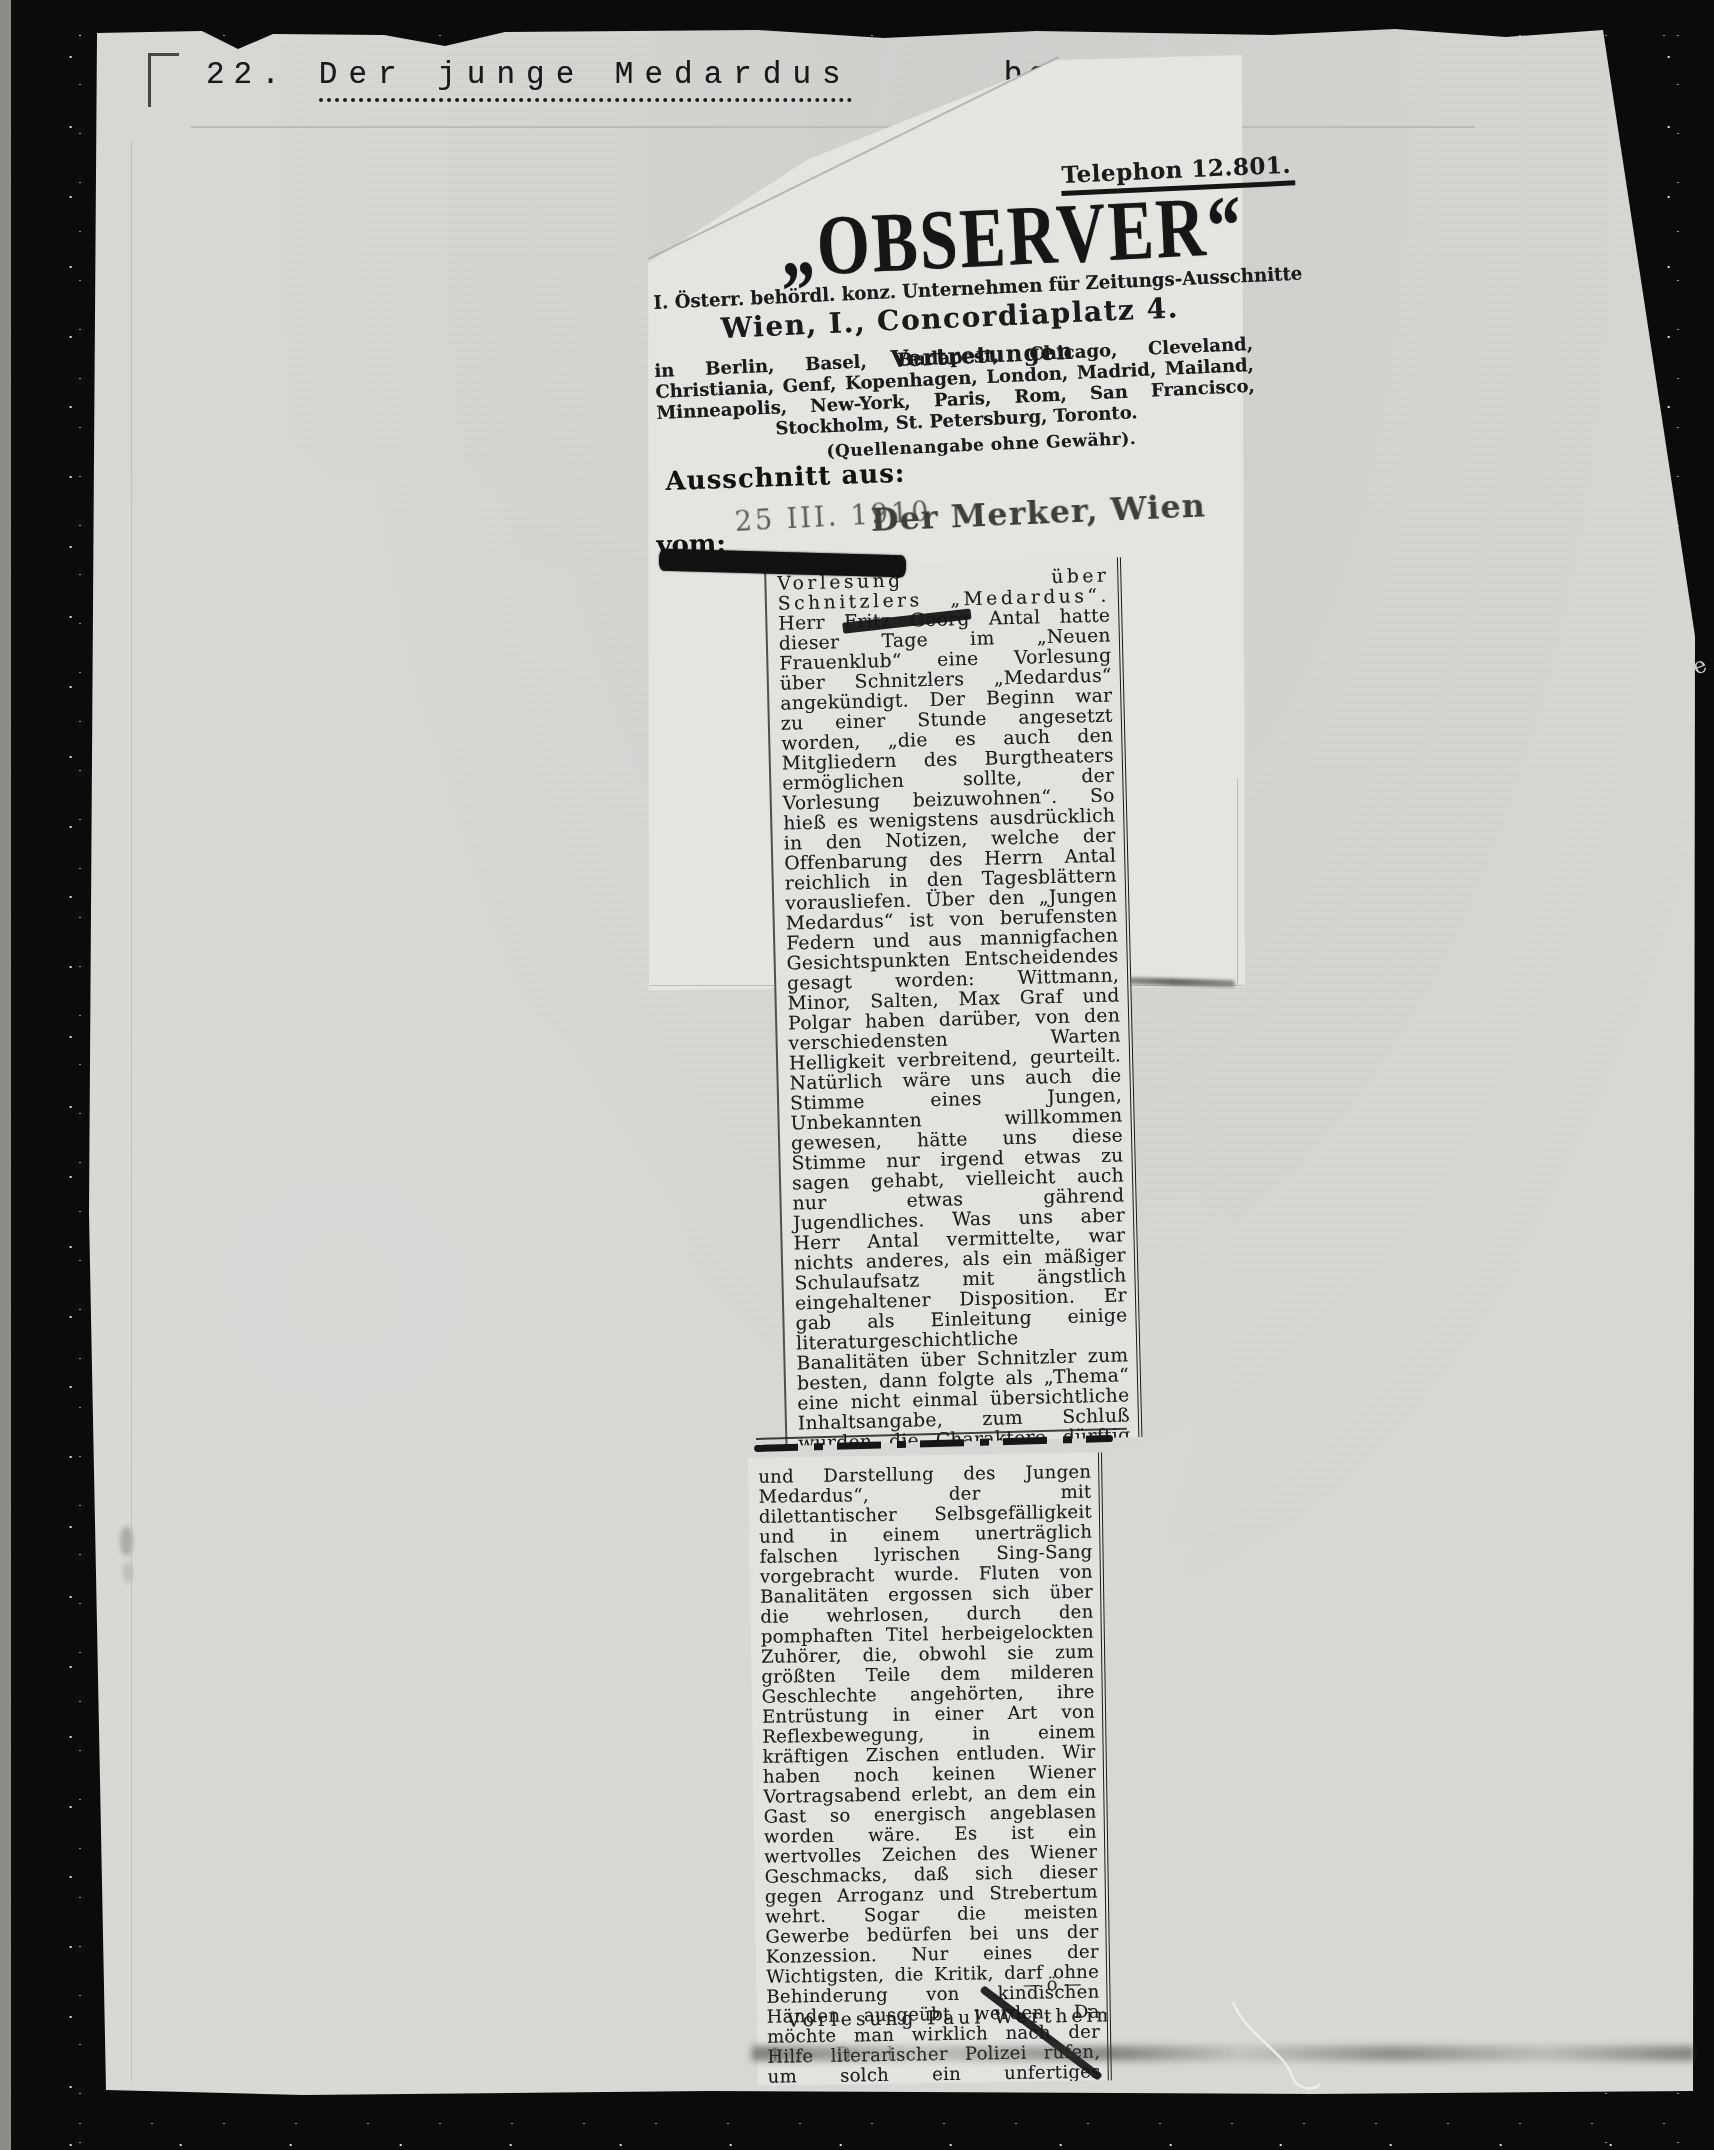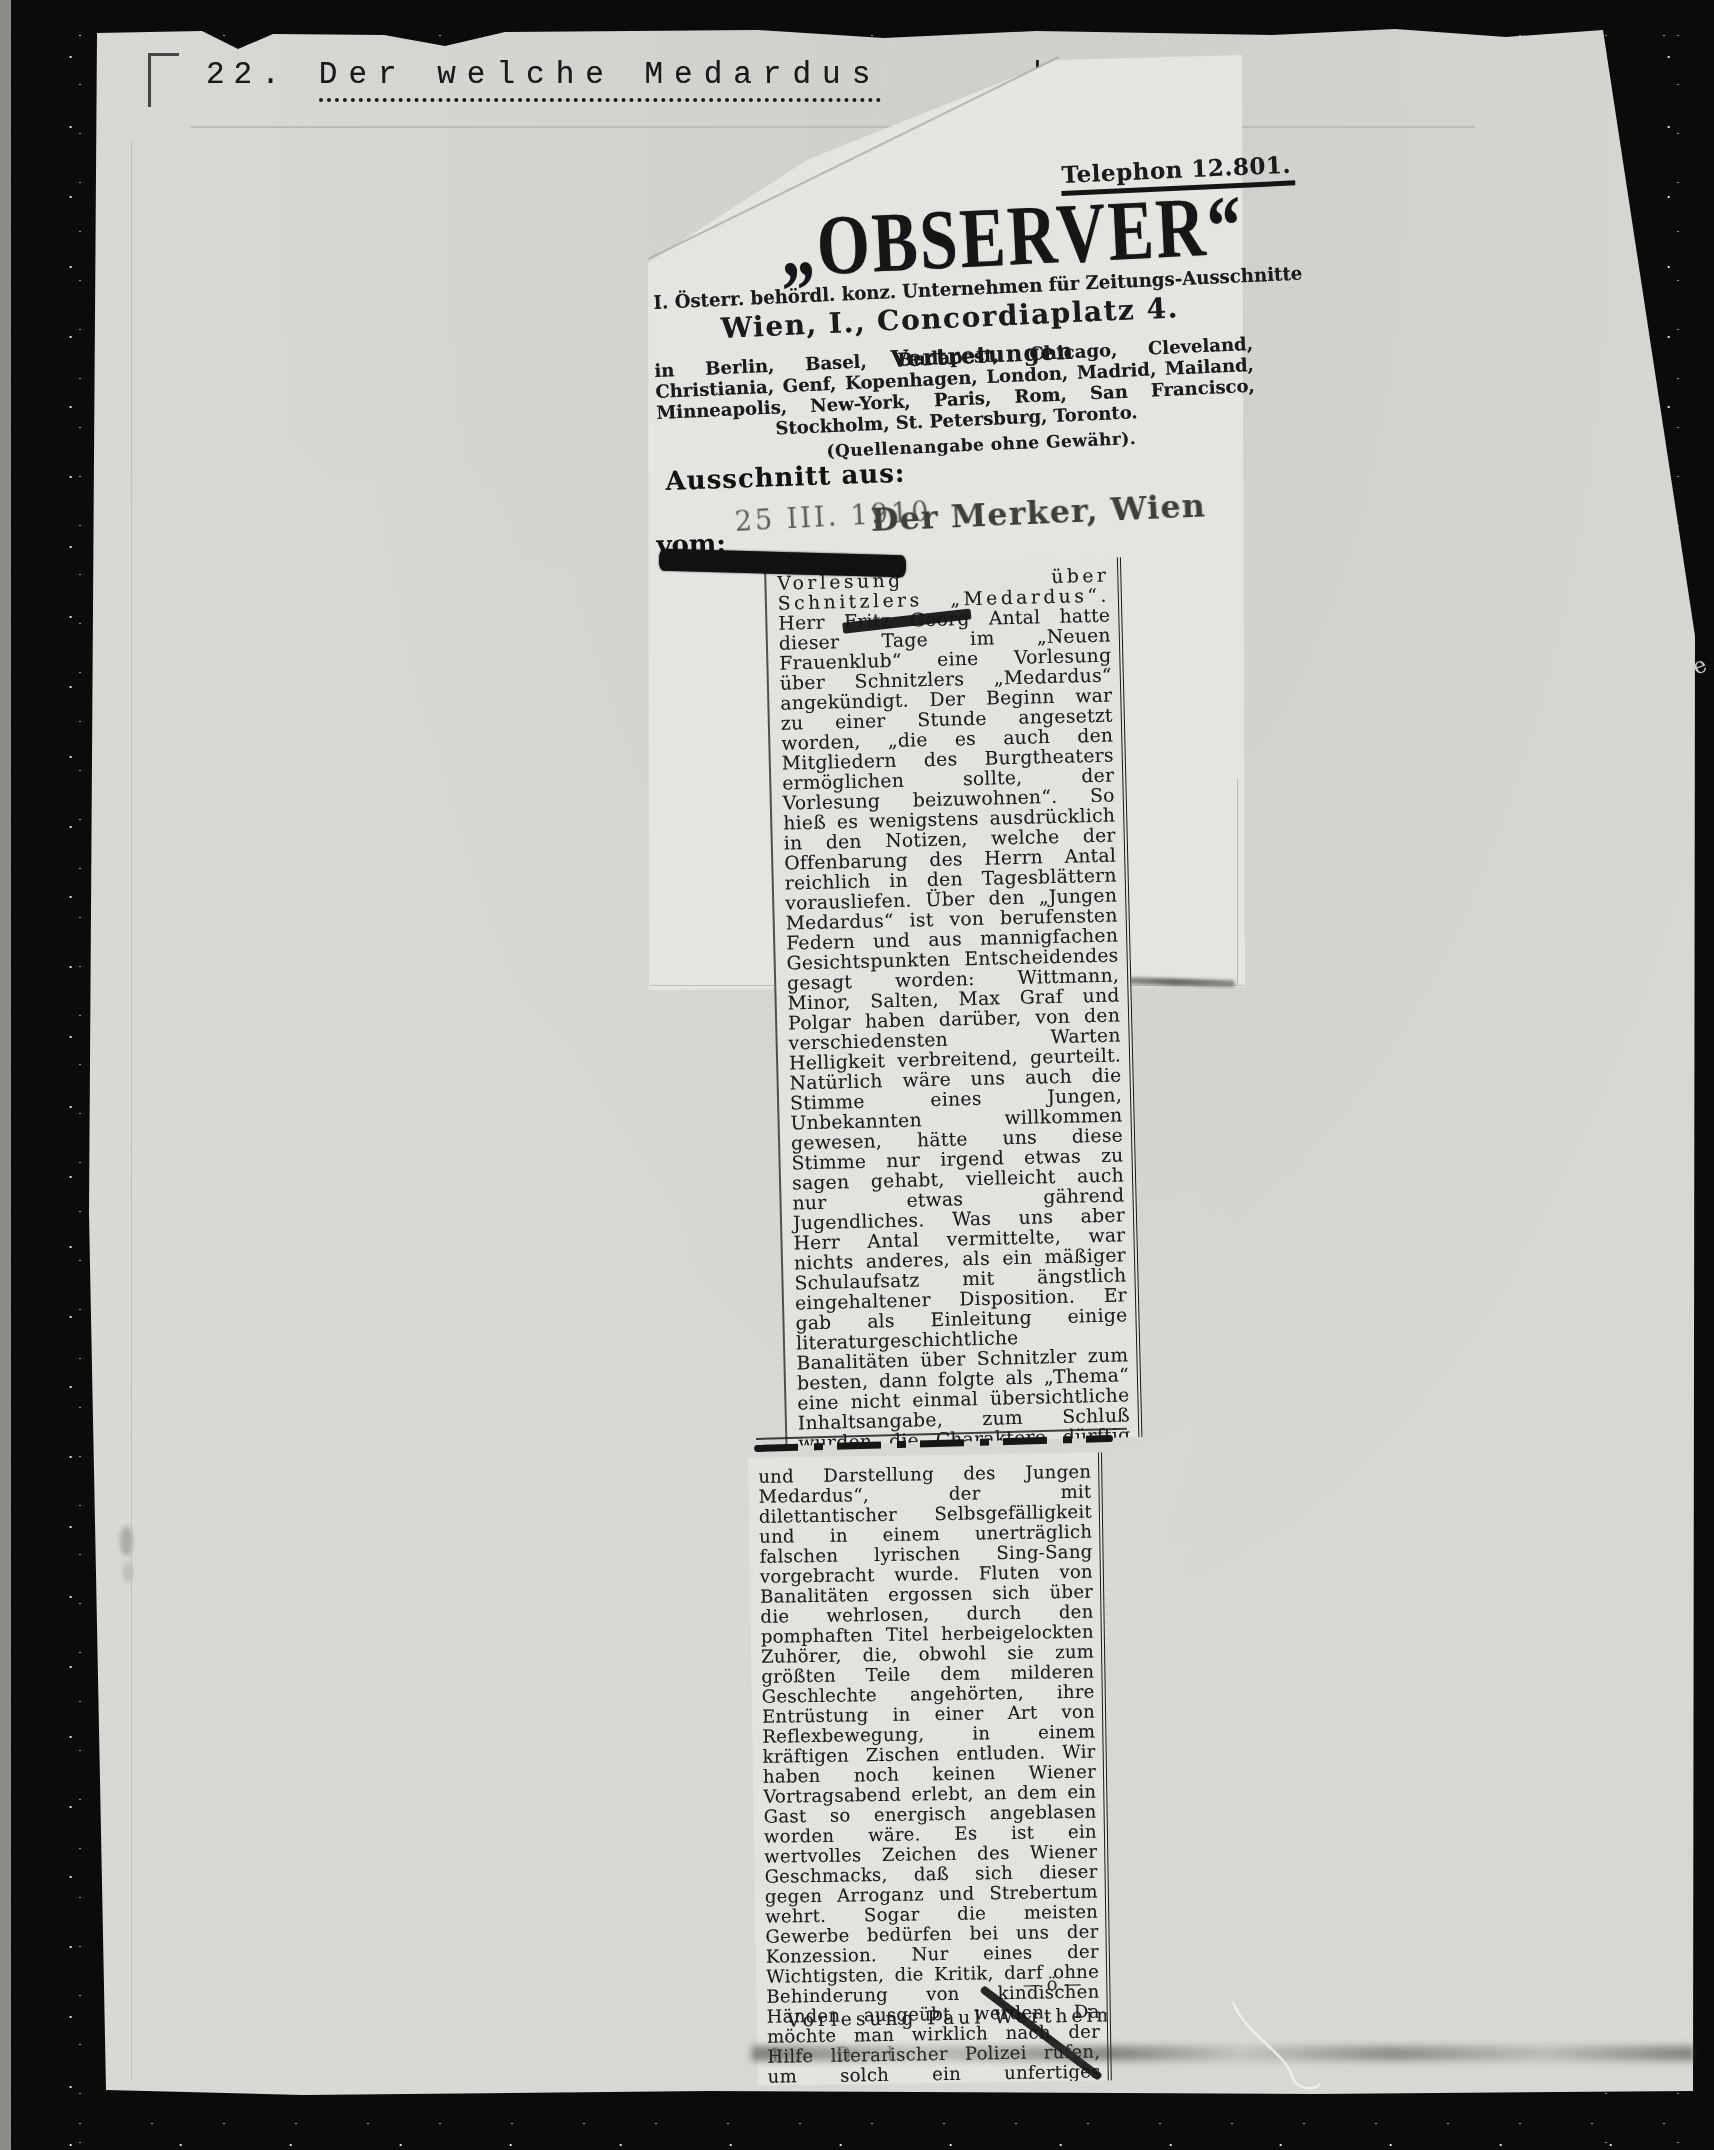--- a/index.html
+++ b/index.html
@@ -128,21 +128,21 @@
   <div class="abs" id="bed-sliver"></div>
 
   <div class="abs" id="page"></div>
   <div class="abs" id="page-crease"></div>
   <div class="abs" id="crease-smudge1"></div>
   <div class="abs" id="crease-smudge2"></div>
   <div class="abs" id="top-rule"></div>
 
   <div class="abs" id="corner-bracket"></div>
   <div class="abs" id="head-label">
-    <span id="head-index">22.</span><span id="head-title">Der welche Medardus</span><span id="head-box">box 26/6</span>
+    <span id="head-index">22.</span><span id="head-title">Der junge Medardus</span><span id="head-box">box 26/6</span>
   </div>
 
   <div class="abs" id="slip"></div>
   <div class="abs" id="fold-line"></div>
   <div class="abs" id="slip-right-edge"></div>
   <div class="abs" id="slip-bottom-edge"></div>
   <div class="abs" id="slip-smear"></div>
 
   <div class="abs lh" id="telephon">Telephon 12.801.</div>
   <div class="abs" id="brand">„OBSERVER“</div>

